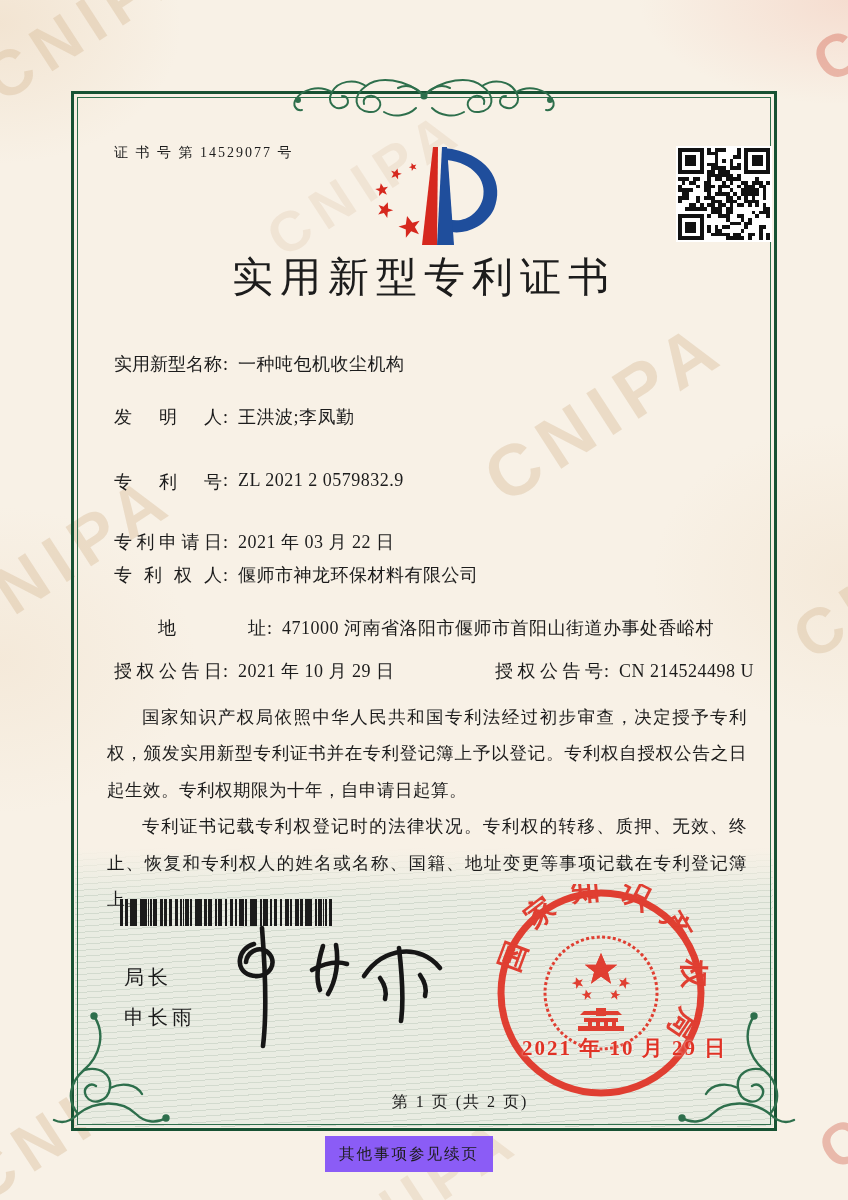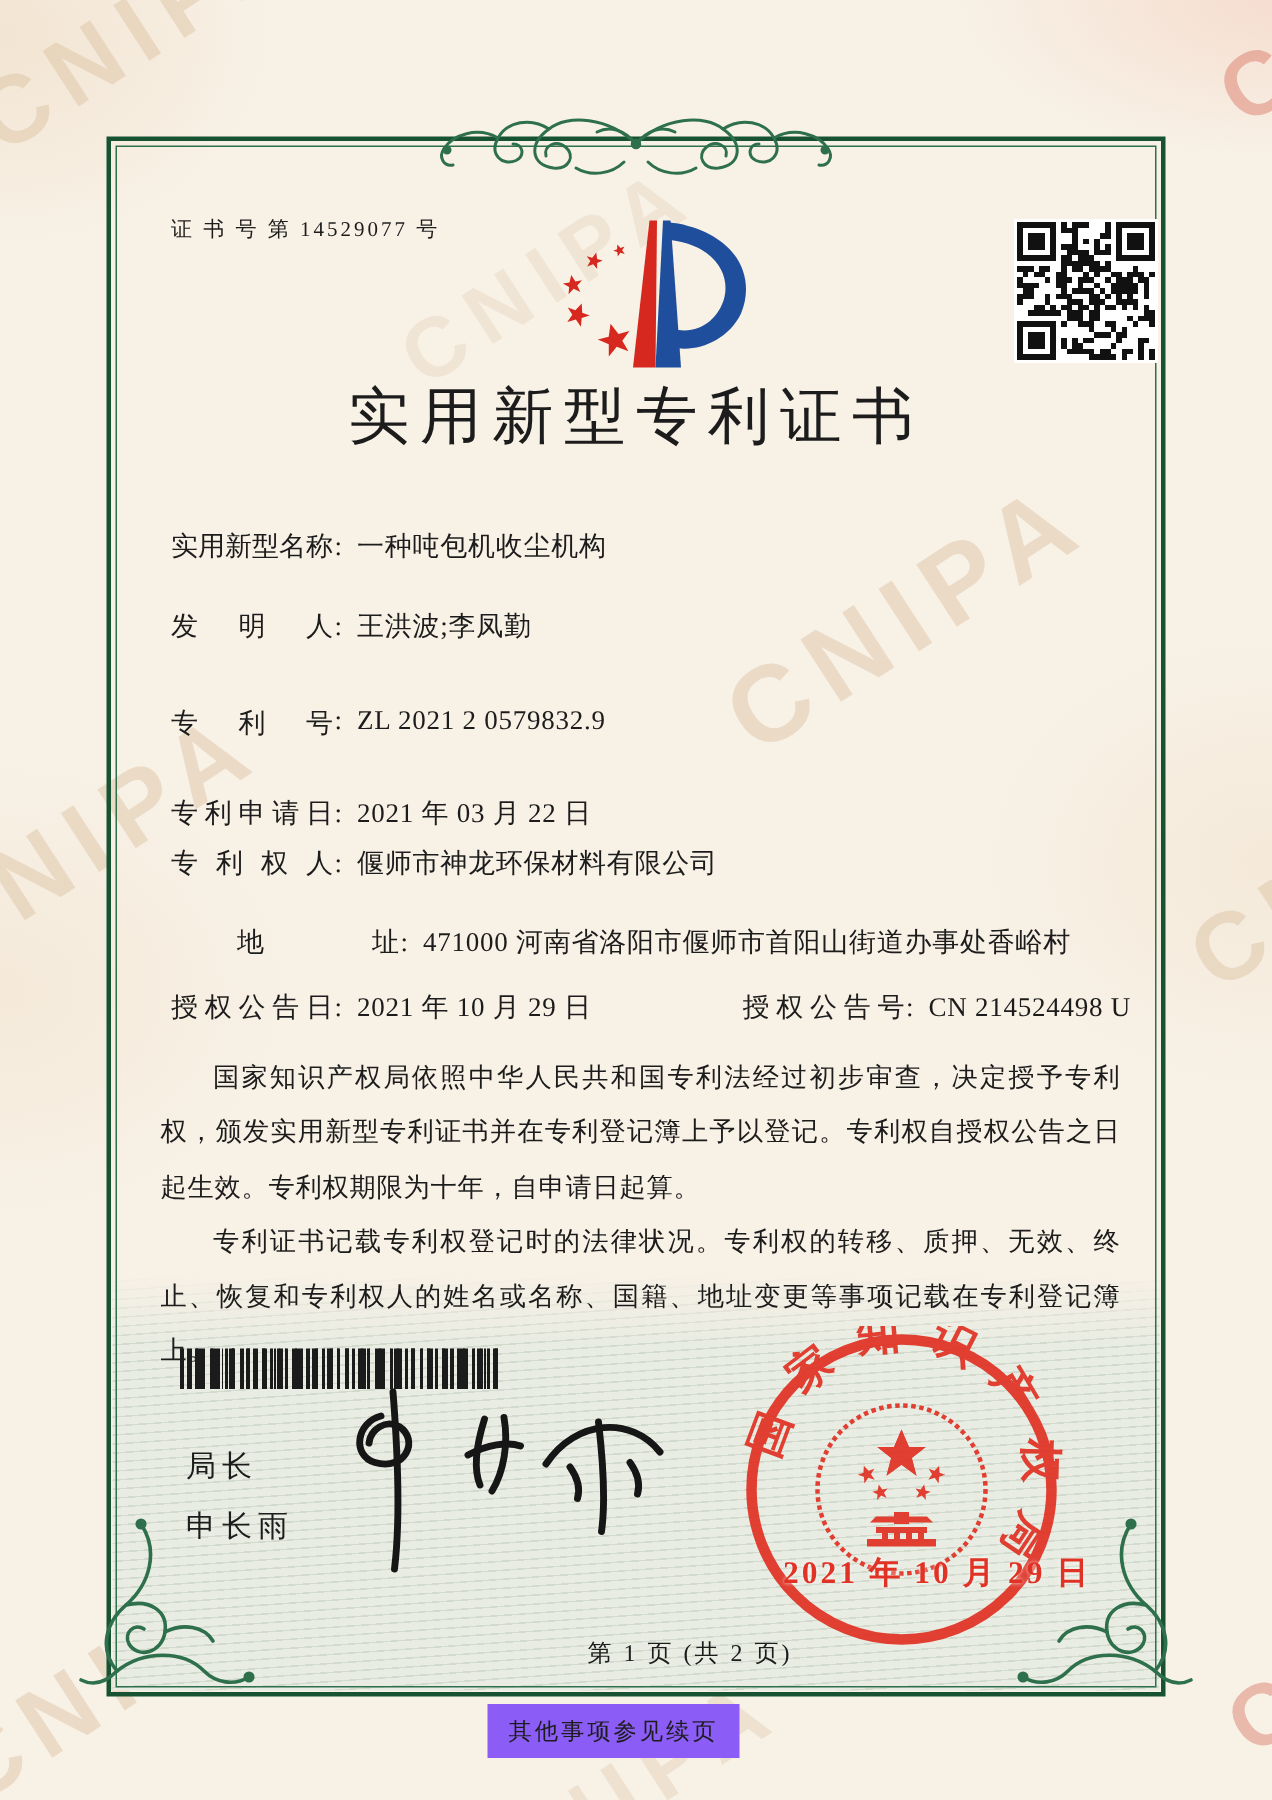--- a/index.html
+++ b/index.html
@@ -52,21 +52,21 @@
     display:inline-block;width:108px;text-align:justify;text-align-last:justify;
     vertical-align:top;
   }
   .fcolon{display:inline-block;margin:0 10px 0 1px;}
   .fvalue{letter-spacing:0.5px;font-family:Liberation Serif, serif;}
   .frow .second{margin-left:96px;}
   .body-text{
     position:absolute;left:107px;top:700px;width:640px;
     font-size:17.5px;line-height:2.08;text-align:justify;letter-spacing:0.5px;
   }
-  .body-text p{margin:0;text-indent:2em;}
+  .body-text p{margin:0;text-indent:2em;font-family:Liberation Mono, monospace;}
   .barcode{
     position:absolute;left:120px;top:899px;width:214px;height:27px;
     background:
       repeating-linear-gradient(90deg,#1b1b1b 0 2px,transparent 2px 5px),
       repeating-linear-gradient(90deg,#1b1b1b 0 1px,transparent 1px 7px),
       repeating-linear-gradient(90deg,#1b1b1b 0 3px,transparent 3px 11px);
   }
   .official{position:absolute;left:124px;font-size:20px;letter-spacing:4px;
     font-family:Liberation Serif, serif;}
   .sig-svg{position:absolute;left:222px;top:918px;}

